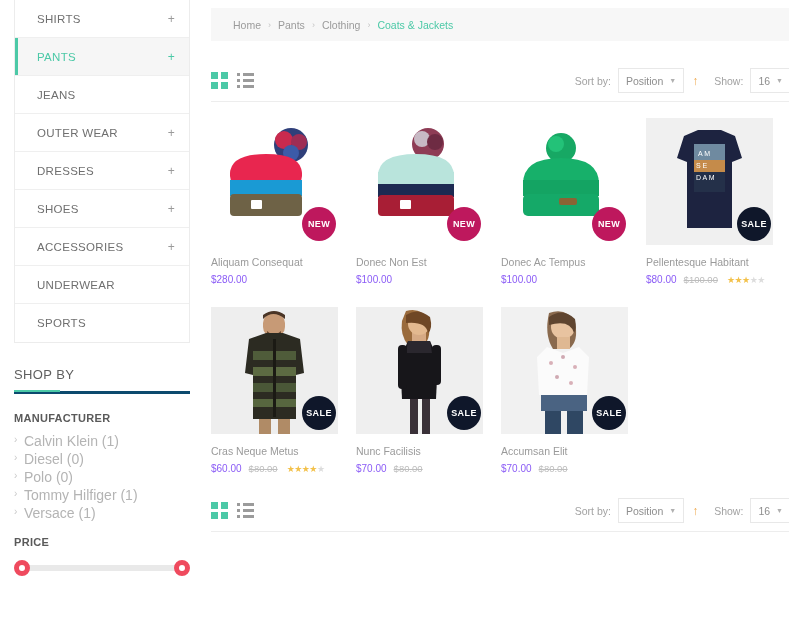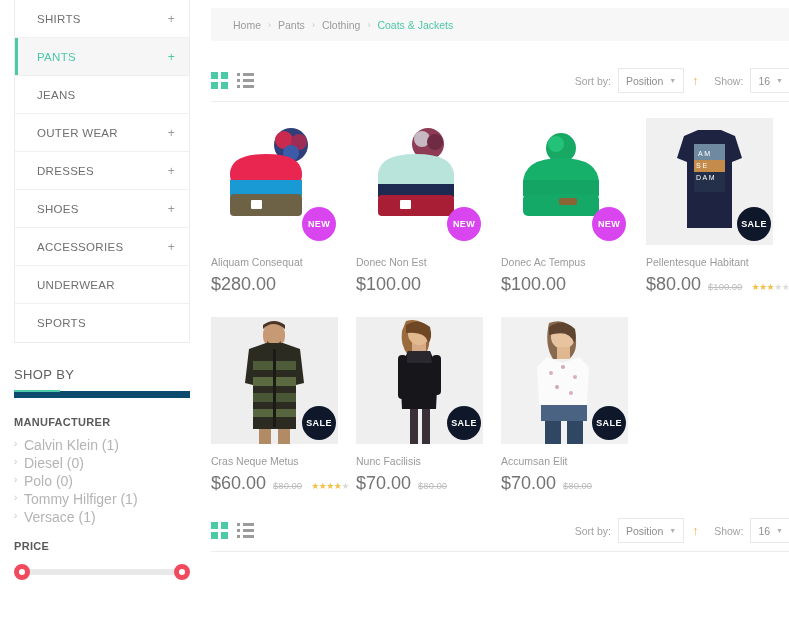--- a/index.html
+++ b/index.html
@@ -57,21 +57,21 @@
     content: ""; position: absolute; left: 0; top: 0; bottom: 0;
     width: 3px; background: #4cc9a7;
   }
   .cat-list li.active .plus { color: #4cc9a7; }
 
   
   .shopby { margin-top: 24px; width: 176px; margin-left: 2px; }
   .shopby-title {
     font-size: 13px; color: #5f5f5f; letter-spacing: .4px;
     padding-bottom: 9px; position: relative;
-    border-bottom: 7px solid #0c4a6e;
+    border-bottom: 3px solid #0c4a6e;
   }
   .shopby-title:after {
     content: ""; position: absolute; left: 0; bottom: -1px;
     width: 46px; height: 2px; background: #4cc9a7;
   }
 
   .filter-block { margin-top: 18px; }
   .filter-head {
     font-size: 11px; color: #5a5a5a; font-weight: bold;
     letter-spacing: .3px; margin-bottom: 8px;
@@ -153,28 +153,28 @@
     position: relative; width: 127px; height: 127px;
     background: #f2f2f2; overflow: hidden;
   }
   .pimg.white { background: #ffffff; }
   .badge {
     position: absolute; right: 2px; bottom: 4px;
     width: 34px; height: 34px; border-radius: 50%;
     display: flex; align-items: center; justify-content: center;
     color: #fff; font-size: 9px; font-weight: bold; letter-spacing: .4px;
   }
-  .badge.new { background: #d946ef; }
+  .badge.new { background: #be185d; }
   .badge.sale { background: #0f172a; }
 
   .pname {
     font-size: 10.5px; color: #9a9a9a; margin-top: 11px; line-height: 13px;
   }
   .pprice-row { display: flex; align-items: baseline; margin-top: 5px; }
-  .pprice { font-size: 18px; color: #737373; }
+  .pprice { font-size: 10px; color: #8b5cf6; }
   .poldprice {
     font-size: 9.5px; color: #bdbdbd; text-decoration: line-through;
     margin-left: 7px;
   }
   .stars { margin-left: 9px; font-size: 9px; letter-spacing: -0.5px; white-space: nowrap; }
   .star-on { color: #f3c14a; }
   .star-off { color: #dcdcdc; }
 
   
   .beanie { position: absolute; left: 0; top: 0; width: 127px; height: 127px; }

